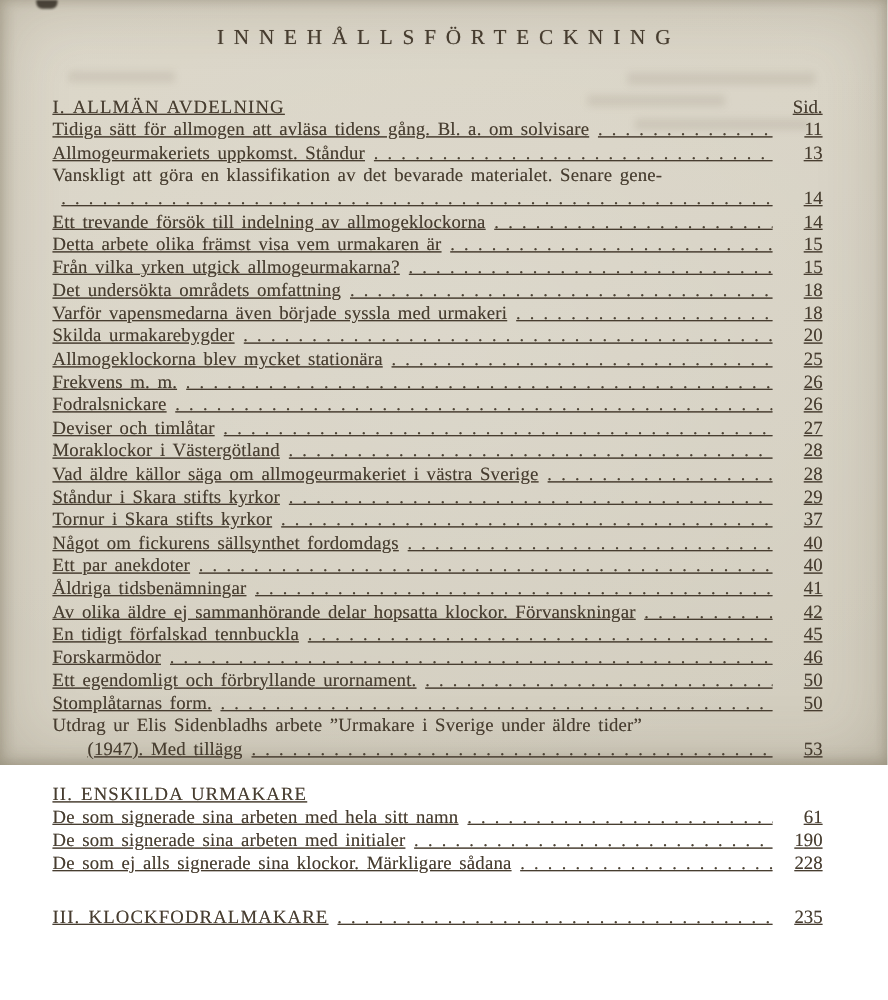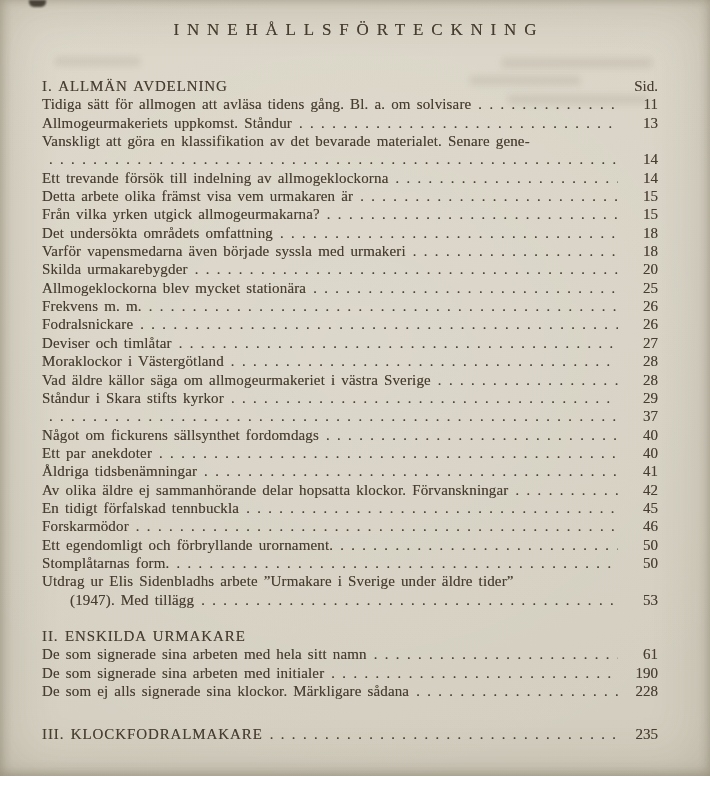--- a/index.html
+++ b/index.html
@@ -6,21 +6,21 @@
     margin: 0;
     padding: 0;
     width: 710px;
     height: 800px;
     overflow: hidden;
     font-family: "Liberation Serif", "DejaVu Serif", serif;
   }
   .scan-page {
     position: relative;
     width: 710px;
-    height: 776px;
+    height: 612px;
     background:
       radial-gradient(ellipse 120% 100% at 50% 45%, rgba(255,255,255,0.10), rgba(0,0,0,0) 60%),
       linear-gradient(160deg, #dcd7c9 0%, #d8d3c5 45%, #d2cdbe 100%);
     box-shadow:
       inset 0 0 55px rgba(80, 68, 45, 0.22),
       inset 4px 0 10px rgba(80, 68, 45, 0.14),
       inset -3px 0 8px rgba(80, 68, 45, 0.10),
       inset 0 -5px 12px rgba(80, 68, 45, 0.14);
     color: #473d30;
   }
@@ -43,21 +43,21 @@
     top: 77px;
     left: 42px;
     right: 52px;
     font-size: 15px;
     line-height: 18.35px;
     text-shadow: 0 0 0.5px rgba(70, 58, 40, 0.5);
   }
   .section { margin-top: 0; }
   .section.gap-lg { margin-top: 18px; }
   .section.gap-md { margin-top: 25px; }
-  .row { display: flex; align-items: flex-start; }
+  .row { display: flex; align-items: flex-start; text-decoration: underline; }
   .htxt {
     white-space: nowrap;
     letter-spacing: 0.9px;
     word-spacing: 0.12em;
     flex: 0 0 auto;
   }
   .txt, .l1 {
     white-space: nowrap;
     word-spacing: 0.14em;
     letter-spacing: 0.15px;
@@ -202,20 +202,21 @@
           <span class="txt">Vad äldre källor säga om allmogeurmakeriet i västra Sverige</span>
           <span class="leader"></span>
           <span class="pg">28</span>
         </div>
         <div class="row entry">
           <span class="txt">Ståndur i Skara stifts kyrkor</span>
           <span class="leader"></span>
           <span class="pg">29</span>
         </div>
         <div class="row entry">
+          <span class="txt">Tornur i Skara stifts kyrkor</span>
           <span class="leader"></span>
           <span class="pg">37</span>
         </div>
         <div class="row entry">
           <span class="txt">Något om fickurens sällsynthet fordomdags</span>
           <span class="leader"></span>
           <span class="pg">40</span>
         </div>
         <div class="row entry">
           <span class="txt">Ett par anekdoter</span>

